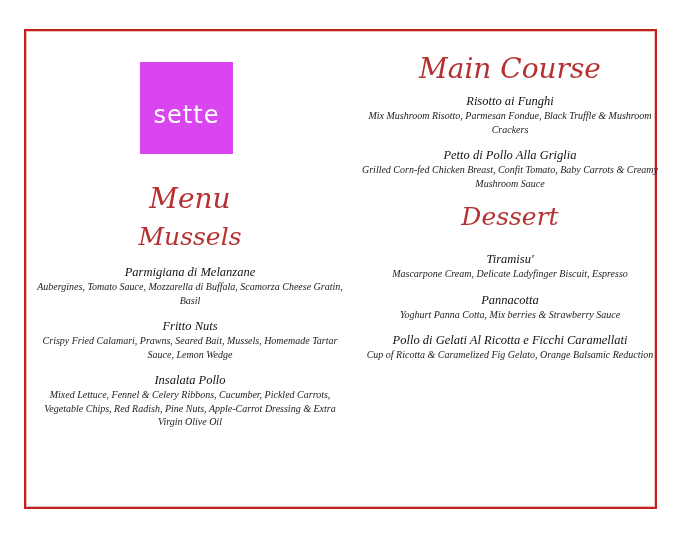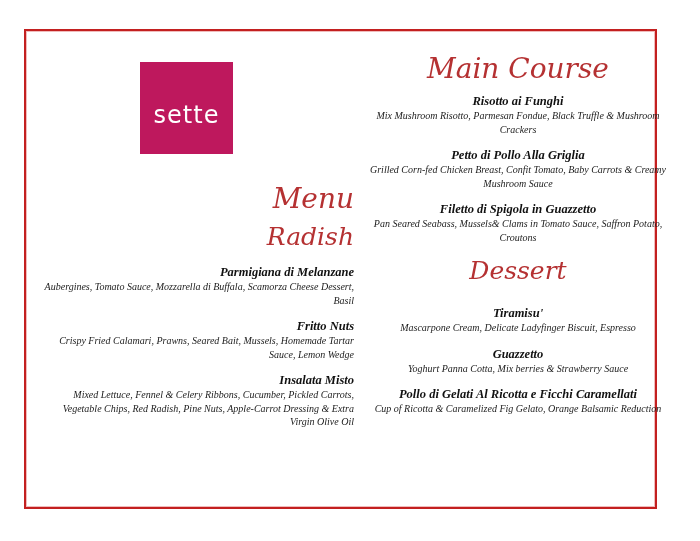--- a/index.html
+++ b/index.html
@@ -25,21 +25,21 @@
     border: 2px solid #c32020;
     box-shadow: inset 0 0 0 1px #f0bcbc;
     box-sizing: border-box;
   }
   .logo {
     position: absolute;
     left: 140px;
     top: 62px;
     width: 93px;
     height: 92px;
-    background: #be185d;
+    background: #d946ef;
     display: flex;
     align-items: center;
     justify-content: center;
   }
   .logo-text {
     font-family: "DejaVu Sans", sans-serif;
     font-weight: normal;
     color: #ffffff;
     font-size: 24px;
     letter-spacing: 1px;
@@ -47,28 +47,28 @@
     text-transform: lowercase;
   }
   .script-heading {
     font-family: "DejaVu Serif", serif;
     font-style: italic;
     color: #b53132;
     font-weight: normal;
   }
   .left-col {
     position: absolute;
-    left: 42px;
+    left: 34px;
     top: 182px;
     width: 312px;
-    text-align: right;
+    text-align: center;
   }
   .right-col {
     position: absolute;
-    left: 358px;
+    left: 350px;
     top: 52px;
     width: 320px;
     text-align: center;
   }
   .heading-lg {
     font-size: 28px;
     line-height: 34px;
   }
   .heading-md {
     font-size: 25px;
@@ -78,21 +78,21 @@
   .items {
     margin-top: 13px;
   }
   .items-tight {
     margin-top: 8px;
   }
   .menu-item {
     margin-bottom: 12px;
   }
   .item-name {
-    font-weight: bold;
+    font-weight: normal;
     font-style: italic;
     font-size: 12.5px;
     line-height: 15px;
     color: #111111;
   }
   .item-desc {
     font-style: italic;
     font-size: 10px;
     line-height: 13.5px;
     color: #222222;
@@ -106,65 +106,61 @@
 <body>
 
 <div class="page-frame"></div>
 
 <div class="logo">
   <span class="logo-text">sette</span>
 </div>
 
 <div class="left-col">
   <div class="script-heading heading-lg">Menu</div>
-  <div class="script-heading heading-md">Radish</div>
+  <div class="script-heading heading-md">Mussels</div>
 
   <div class="items">
     <div class="menu-item">
       <div class="item-name">Parmigiana di Melanzane</div>
-      <div class="item-desc">Aubergines, Tomato Sauce, Mozzarella di Buffala, Scamorza Cheese Dessert, Basil</div>
+      <div class="item-desc">Aubergines, Tomato Sauce, Mozzarella di Buffala, Scamorza Cheese Gratin, Basil</div>
     </div>
     <div class="menu-item">
       <div class="item-name">Fritto Nuts</div>
       <div class="item-desc">Crispy Fried Calamari, Prawns, Seared Bait, Mussels, Homemade Tartar Sauce, Lemon Wedge</div>
     </div>
     <div class="menu-item">
-      <div class="item-name">Insalata Misto</div>
+      <div class="item-name">Insalata Pollo</div>
       <div class="item-desc">Mixed Lettuce, Fennel &amp; Celery Ribbons, Cucumber, Pickled Carrots, Vegetable Chips, Red Radish, Pine Nuts, Apple-Carrot Dressing &amp; Extra Virgin Olive Oil</div>
     </div>
   </div>
 </div>
 
 <div class="right-col">
   <div class="script-heading heading-lg">Main Course</div>
 
   <div class="items-tight">
     <div class="menu-item">
       <div class="item-name">Risotto ai Funghi</div>
       <div class="item-desc">Mix Mushroom Risotto, Parmesan Fondue, Black Truffle &amp; Mushroom Crackers</div>
     </div>
     <div class="menu-item">
       <div class="item-name">Petto di Pollo Alla Griglia</div>
       <div class="item-desc">Grilled Corn-fed Chicken Breast, Confit Tomato, Baby Carrots &amp; Creamy Mushroom Sauce</div>
     </div>
-    <div class="menu-item">
-      <div class="item-name">Filetto di Spigola in Guazzetto</div>
-      <div class="item-desc">Pan Seared Seabass, Mussels&amp; Clams in Tomato Sauce, Saffron Potato, Croutons</div>
-    </div>
   </div>
 
   <div class="script-heading heading-md dessert-heading">Dessert</div>
 
   <div class="items-tight">
     <div class="menu-item">
       <div class="item-name">Tiramisu'</div>
       <div class="item-desc">Mascarpone Cream, Delicate Ladyfinger Biscuit, Espresso</div>
     </div>
     <div class="menu-item">
-      <div class="item-name">Guazzetto</div>
+      <div class="item-name">Pannacotta</div>
       <div class="item-desc">Yoghurt Panna Cotta, Mix berries &amp; Strawberry Sauce</div>
     </div>
     <div class="menu-item">
       <div class="item-name">Pollo di Gelati Al Ricotta e Ficchi Caramellati</div>
       <div class="item-desc">Cup of Ricotta &amp; Caramelized Fig Gelato, Orange Balsamic Reduction</div>
     </div>
   </div>
 </div>
 
 </body></html>

